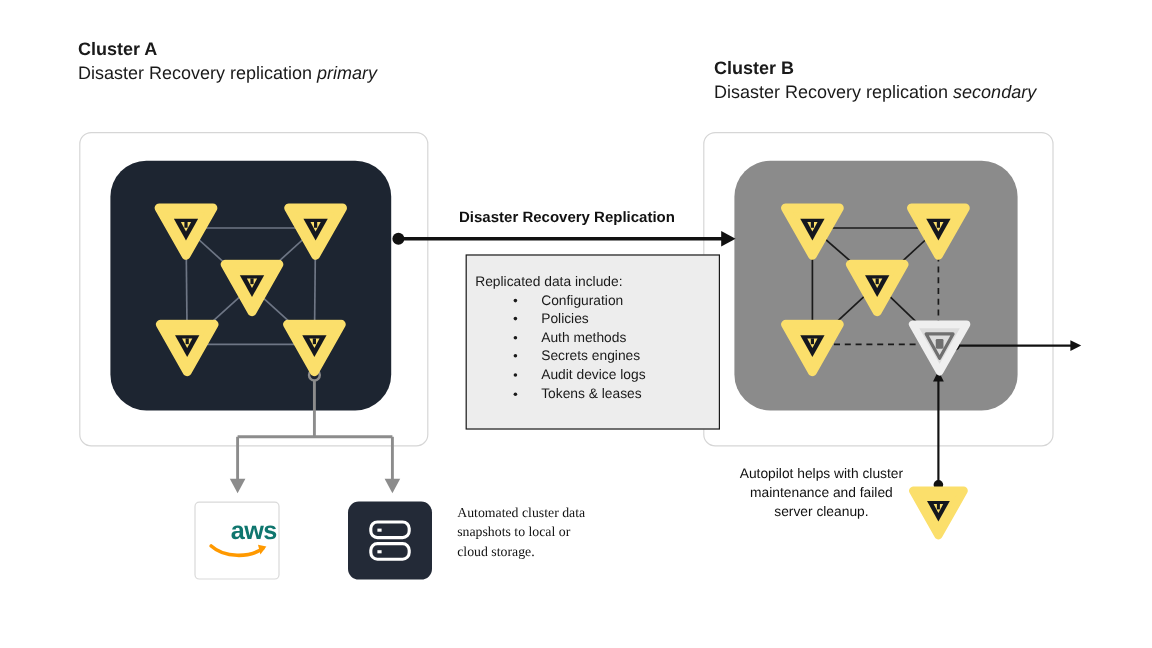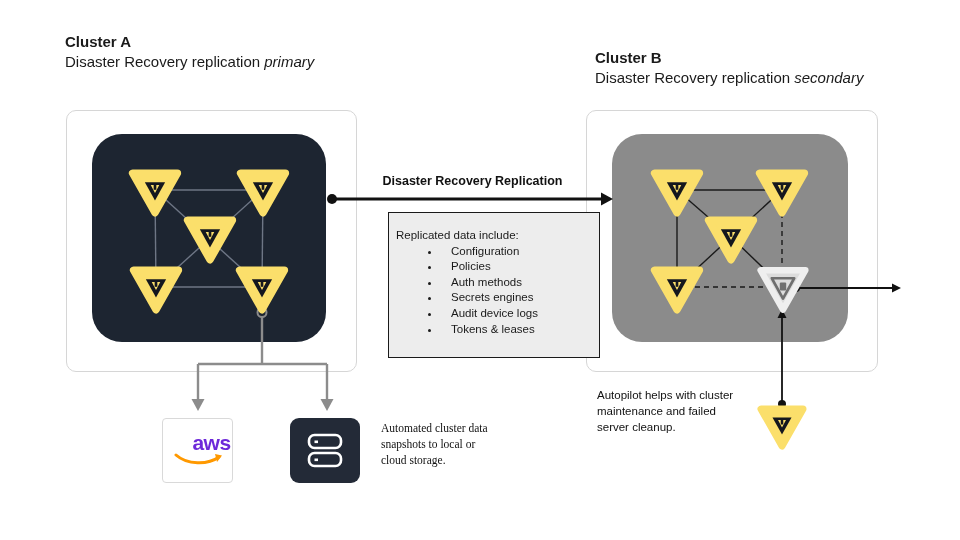--- a/index.html
+++ b/index.html
@@ -35,21 +35,21 @@
   .rep-box li{padding-left:10px;}
   
   .note{position:absolute;font-size:11.5px;line-height:16px;white-space:pre-line;color:#111;}
   
   .aws-box{
     position:absolute;left:162px;top:418px;width:71px;height:65px;box-sizing:border-box;
     background:#ffffff;border:1px solid #d9d9d9;border-radius:4px;
     display:flex;flex-direction:column;align-items:center;justify-content:center;
   }
   .aws-text{
-    font-weight:bold;font-size:21px;letter-spacing:-0.5px;color:#6d28d9;line-height:20px;margin-left:28px;
+    font-weight:bold;font-size:21px;letter-spacing:-0.5px;color:#0f766e;line-height:20px;margin-left:28px;
   }
   
   .server-box{
     position:absolute;left:290px;top:418px;width:70px;height:65px;
     background:#232a37;border-radius:9px;display:flex;align-items:center;justify-content:center;
   }
   .tri{position:absolute;}
   svg{display:block;}
 </style>
 </head>
@@ -201,15 +201,15 @@
     <rect x="5" y="4" width="32" height="13" rx="5.5" fill="none" stroke="#ffffff" stroke-width="2.6"></rect>
     <rect x="5" y="22" width="32" height="13" rx="5.5" fill="none" stroke="#ffffff" stroke-width="2.6"></rect>
     <rect x="10.5" y="9.5" width="3.5" height="2.6" fill="#ffffff"></rect>
     <rect x="10.5" y="27.5" width="3.5" height="2.6" fill="#ffffff"></rect>
   </svg>
 </div>
 
 <div class="note" style="left:381px;top:420px;width:160px;font-family:Liberation Serif, serif;">Automated cluster data
 snapshots to local or
 cloud storage.</div>
-<div class="note" style="left:597px;top:387px;width:175px;">Autopilot helps with cluster
+<div class="note" style="left:597px;top:387px;width:175px;text-align:center;">Autopilot helps with cluster
 maintenance and failed
 server cleanup.</div>
 
 </body></html>

